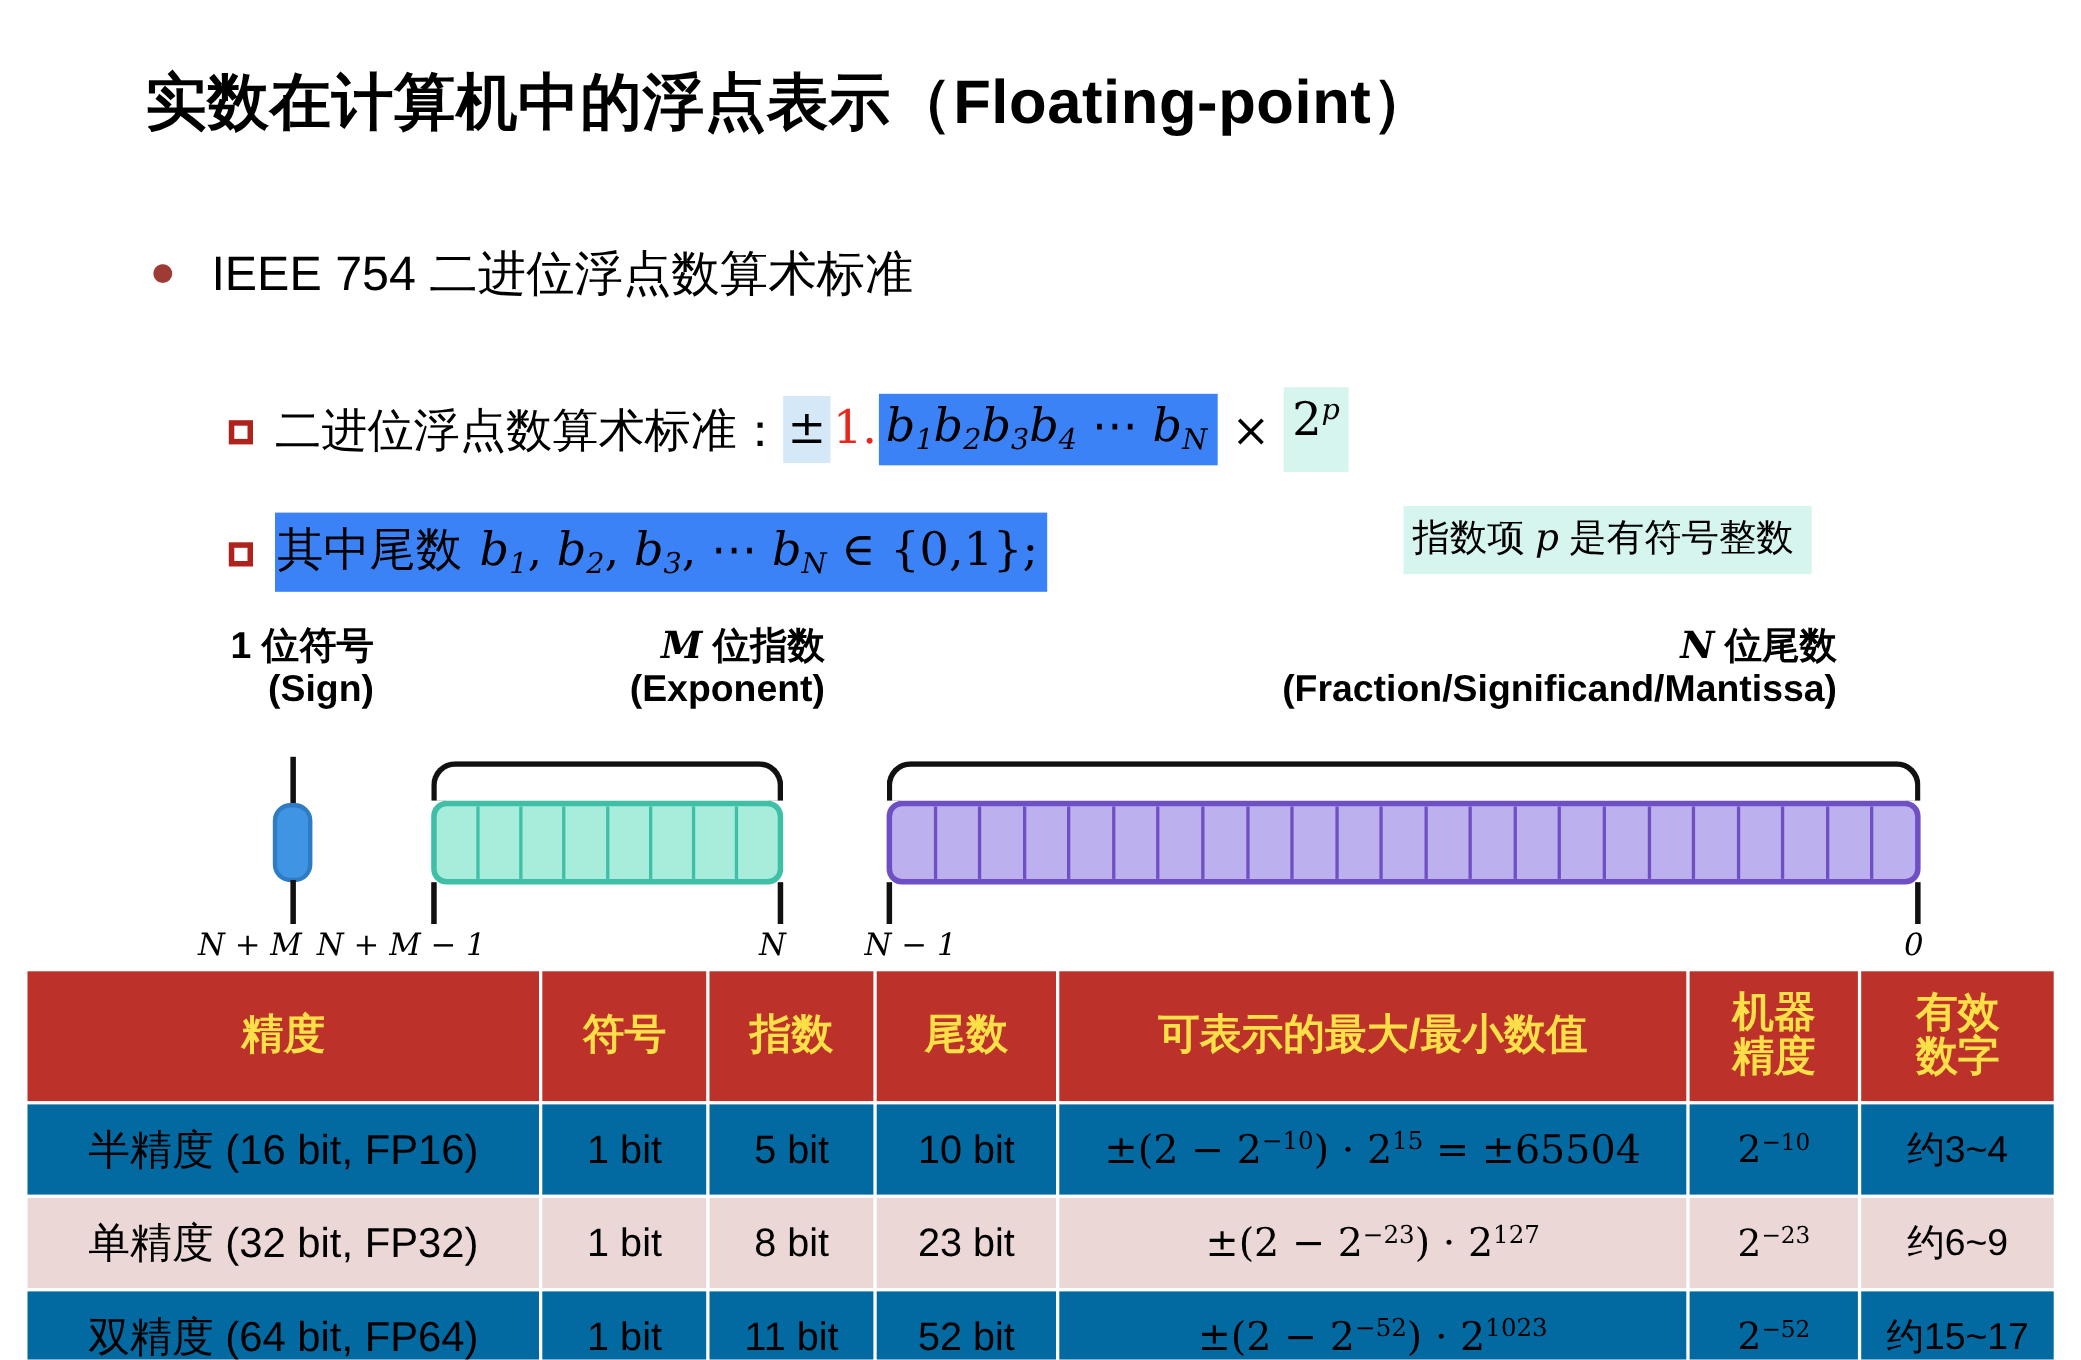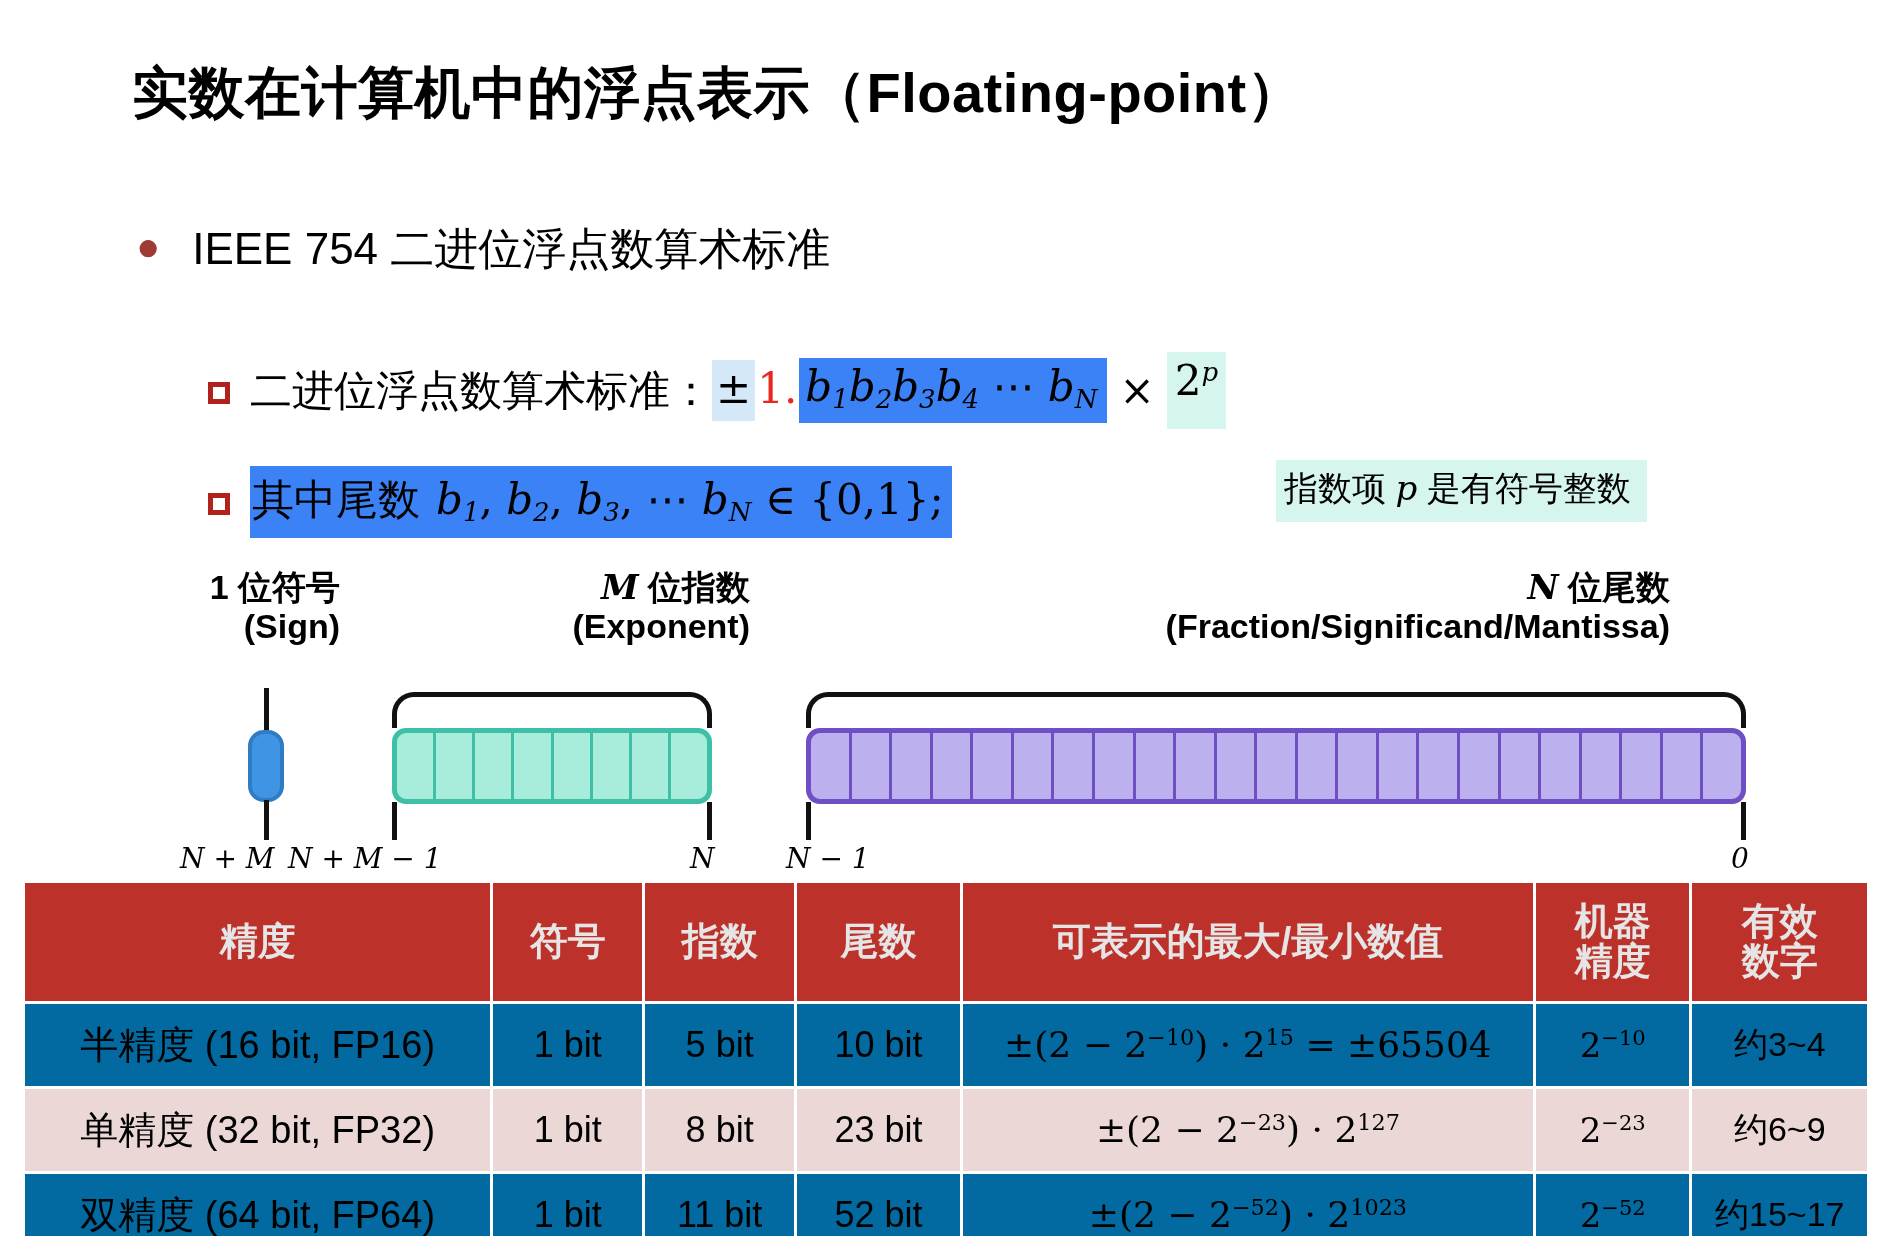--- a/index.html
+++ b/index.html
@@ -187,21 +187,21 @@
     left: 22px;
     top: 880px;
     width: 1848px;
     border-collapse: separate;
     border-spacing: 3px;
     table-layout: fixed;
     font-size: 38px;
   }
   #precision-table th {
     background: #bc322b;
-    color: #e5e5e5;
+    color: #fde047;
     font-weight: bold;
     padding: 14px 4px;
     line-height: 1.04;
     height: 90px;
     vertical-align: middle;
   }
   #precision-table td {
     background: #0369a1;
     padding: 10px 6px;
     text-align: center;

